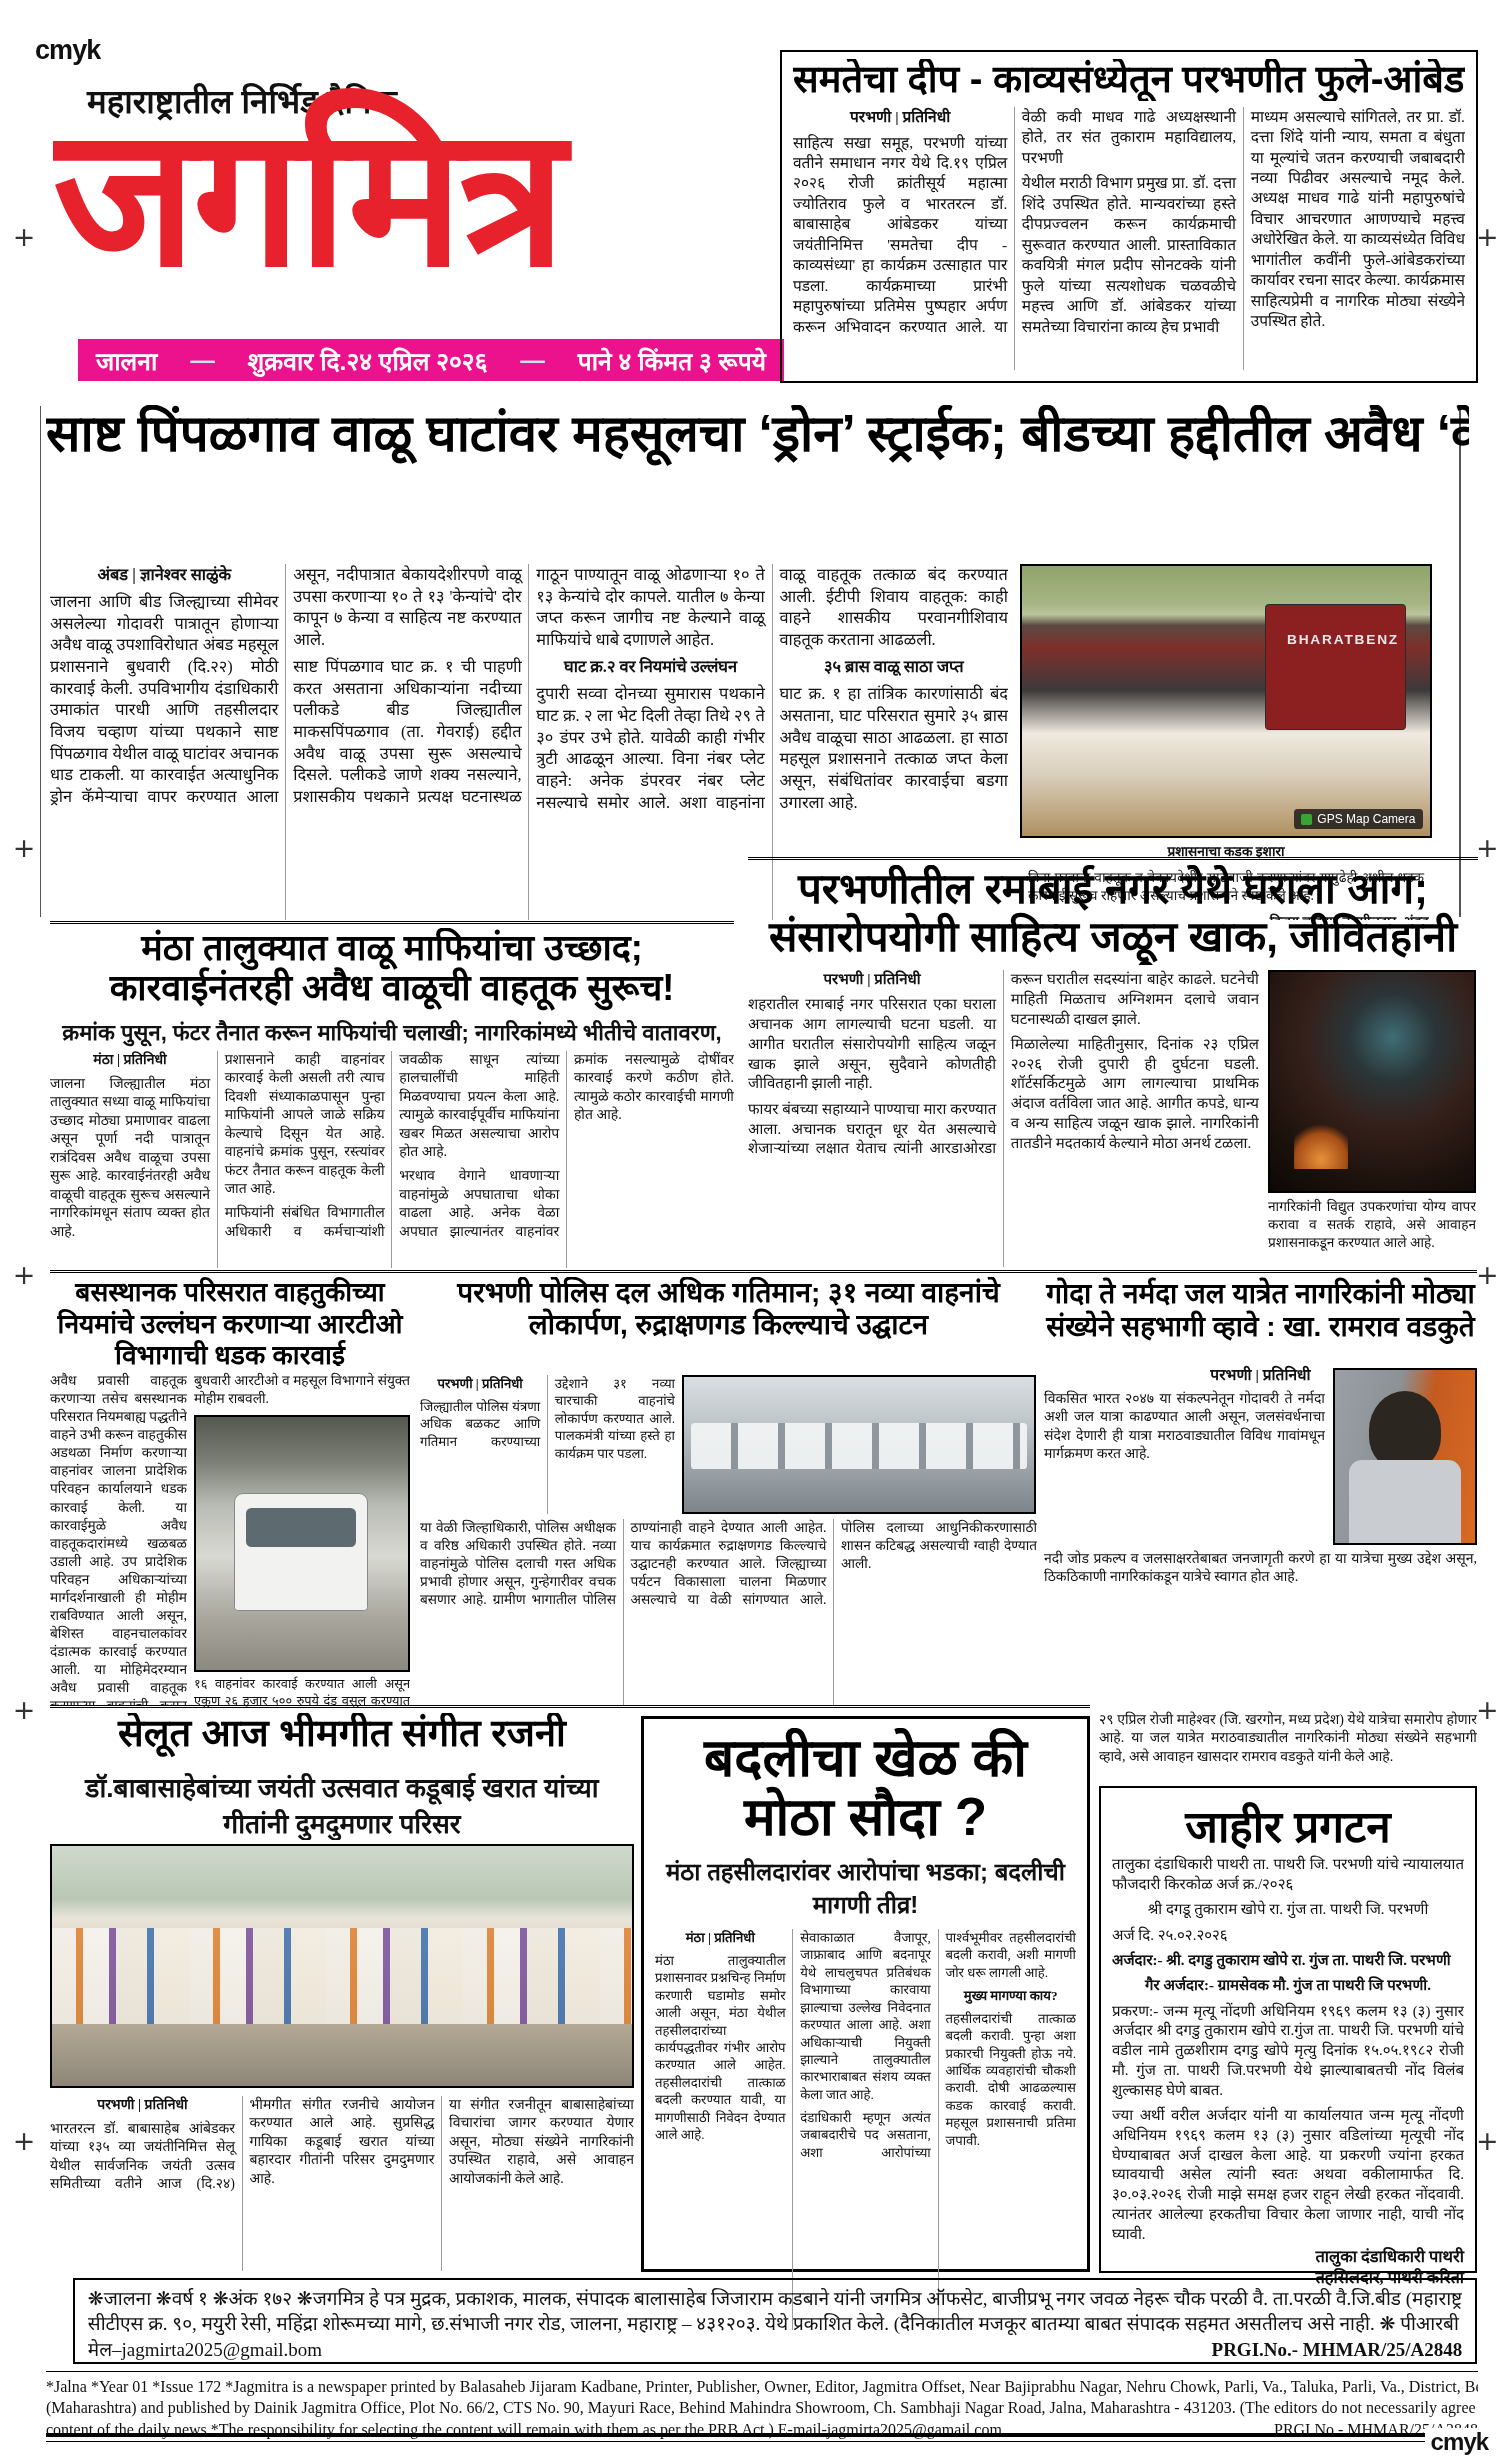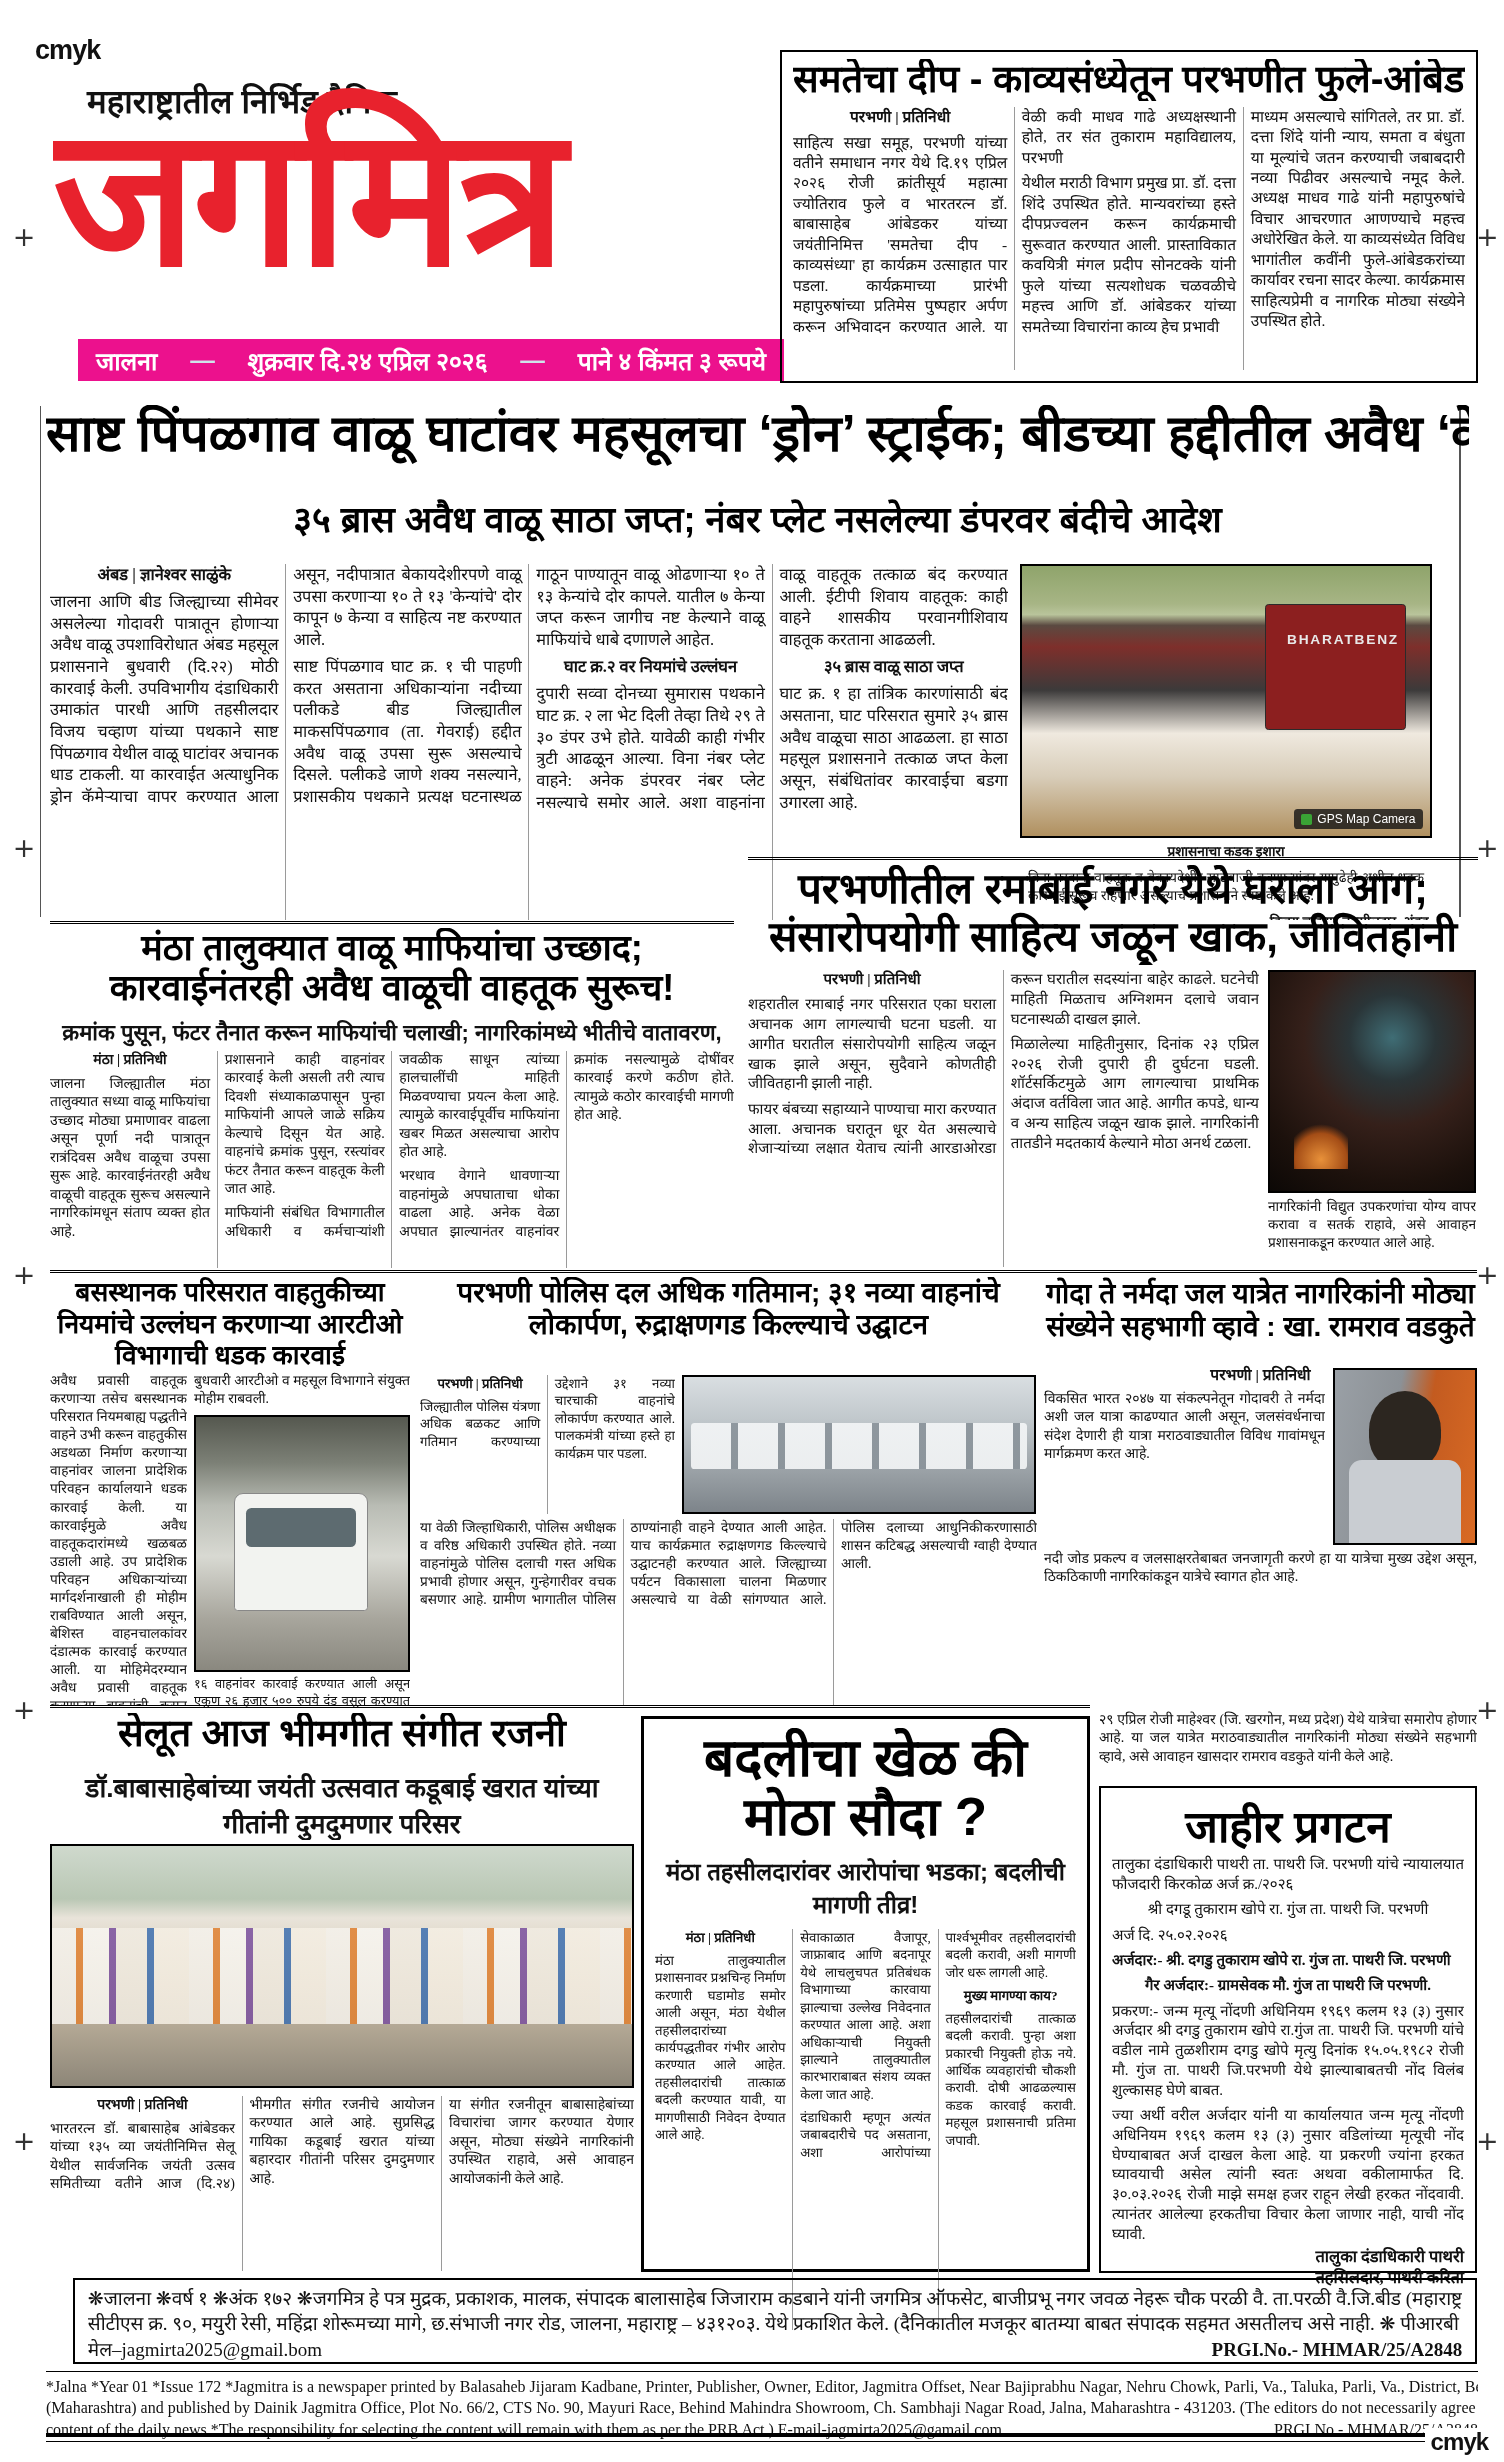--- a/index.html
+++ b/index.html
@@ -98,21 +98,20 @@
       <p>साहित्य सखा समूह, परभणी यांच्या वतीने समाधान नगर येथे दि.१९ एप्रिल २०२६ रोजी क्रांतीसूर्य महात्मा ज्योतिराव फुले व भारतरत्न डॉ. बाबासाहेब आंबेडकर यांच्या जयंतीनिमित्त 'समतेचा दीप - काव्यसंध्या' हा कार्यक्रम उत्साहात पार पडला. कार्यक्रमाच्या प्रारंभी महापुरुषांच्या प्रतिमेस पुष्पहार अर्पण करून अभिवादन करण्यात आले. या वेळी कवी माधव गाढे अध्यक्षस्थानी होते, तर संत तुकाराम महाविद्यालय, परभणी</p>
       <p>येथील मराठी विभाग प्रमुख प्रा. डॉ. दत्ता शिंदे उपस्थित होते. मान्यवरांच्या हस्ते दीपप्रज्वलन करून कार्यक्रमाची सुरूवात करण्यात आली. प्रास्ताविकात कवयित्री मंगल प्रदीप सोनटक्के यांनी फुले यांच्या सत्यशोधक चळवळीचे महत्त्व आणि डॉ. आंबेडकर यांच्या समतेच्या विचारांना काव्य हेच प्रभावी</p>
       <p>माध्यम असल्याचे सांगितले, तर प्रा. डॉ. दत्ता शिंदे यांनी न्याय, समता व बंधुता या मूल्यांचे जतन करण्याची जबाबदारी नव्या पिढीवर असल्याचे नमूद केले. अध्यक्ष माधव गाढे यांनी महापुरुषांचे विचार आचरणात आणण्याचे महत्त्व अधोरेखित केले. या काव्यसंध्येत विविध भागांतील कवींनी फुले-आंबेडकरांच्या कार्यावर रचना सादर केल्या. कार्यक्रमास साहित्यप्रेमी व नागरिक मोठ्या संख्येने उपस्थित होते.</p>
     </div>
   </div>
 
   <div class="abs vrule" style="left:40px;top:406px;height:511px;"></div>
   <div class="abs vrule-dbl" style="left:1459px;top:406px;height:511px;"></div>
 
   <div class="abs hl hl-xl" style="left:46px;top:405px;width:1423px;height:91px;">साष्ट पिंपळगाव वाळू घाटांवर महसूलचा ‘ड्रोन’ स्ट्राईक; बीडच्या हद्दीतील अवैध ‘केनी’ उध्वस्त</div>
-  <div class="abs hl hl-sub" style="left:46px;top:498px;width:1423px;height:53px;">३५ ब्रास अवैध वाळू साठा जप्त; नंबर प्लेट नसलेल्या डंपरवर बंदीचे आदेश</div>
 
   <div class="abs body-t cols4" style="left:50px;top:564px;width:958px;height:356px;font-size:16.4px;">
     <p class="byline">अंबड | ज्ञानेश्वर साळुंके</p>
     <p>जालना आणि बीड जिल्ह्याच्या सीमेवर असलेल्या गोदावरी पात्रातून होणाऱ्या अवैध वाळू उपशाविरोधात अंबड महसूल प्रशासनाने बुधवारी (दि.२२) मोठी कारवाई केली. उपविभागीय दंडाधिकारी उमाकांत पारधी आणि तहसीलदार विजय चव्हाण यांच्या पथकाने साष्ट पिंपळगाव येथील वाळू घाटांवर अचानक धाड टाकली. या कारवाईत अत्याधुनिक ड्रोन कॅमेऱ्याचा वापर करण्यात आला असून, नदीपात्रात बेकायदेशीरपणे वाळू उपसा करणाऱ्या १० ते १३ 'केन्यांचे' दोर कापून ७ केन्या व साहित्य नष्ट करण्यात आले.</p>
     <p>साष्ट पिंपळगाव घाट क्र. १ ची पाहणी करत असताना अधिकाऱ्यांना नदीच्या पलीकडे बीड जिल्ह्यातील माकसपिंपळगाव (ता. गेवराई) हद्दीत अवैध वाळू उपसा सुरू असल्याचे दिसले. पलीकडे जाणे शक्य नसल्याने, प्रशासकीय पथकाने प्रत्यक्ष घटनास्थळ गाठून पाण्यातून वाळू ओढणाऱ्या १० ते १३ केन्यांचे दोर कापले. यातील ७ केन्या जप्त करून जागीच नष्ट केल्याने वाळू माफियांचे धाबे दणाणले आहेत.</p>
     <p class="insub">घाट क्र.२ वर नियमांचे उल्लंघन</p>
     <p>दुपारी सव्वा दोनच्या सुमारास पथकाने घाट क्र. २ ला भेट दिली तेव्हा तिथे २९ ते ३० डंपर उभे होते. यावेळी काही गंभीर त्रुटी आढळून आल्या. विना नंबर प्लेट वाहने: अनेक डंपरवर नंबर प्लेट नसल्याचे समोर आले. अशा वाहनांना वाळू वाहतूक तत्काळ बंद करण्यात आली. ईटीपी शिवाय वाहतूक: काही वाहने शासकीय परवानगीशिवाय वाहतूक करताना आढळली.</p>
     <p class="insub">३५ ब्रास वाळू साठा जप्त</p>
     <p>घाट क्र. १ हा तांत्रिक कारणांसाठी बंद असताना, घाट परिसरात सुमारे ३५ ब्रास अवैध वाळूचा साठा आढळला. हा साठा महसूल प्रशासनाने तत्काळ जप्त केला असून, संबंधितांवर कारवाईचा बडगा उगारला आहे.</p>
   </div>

